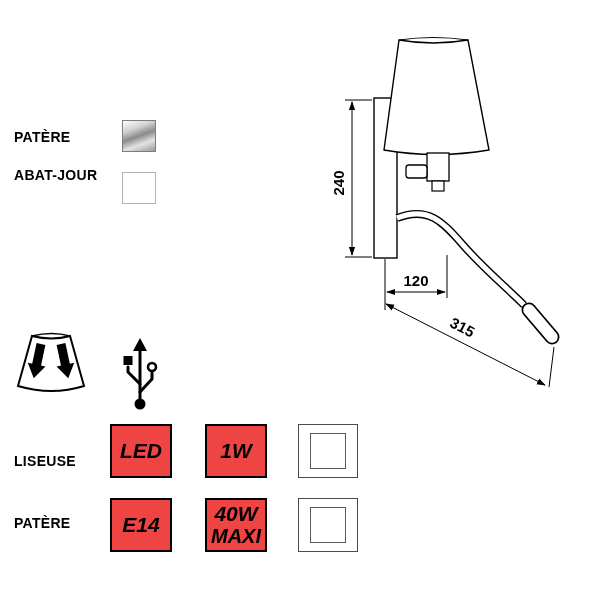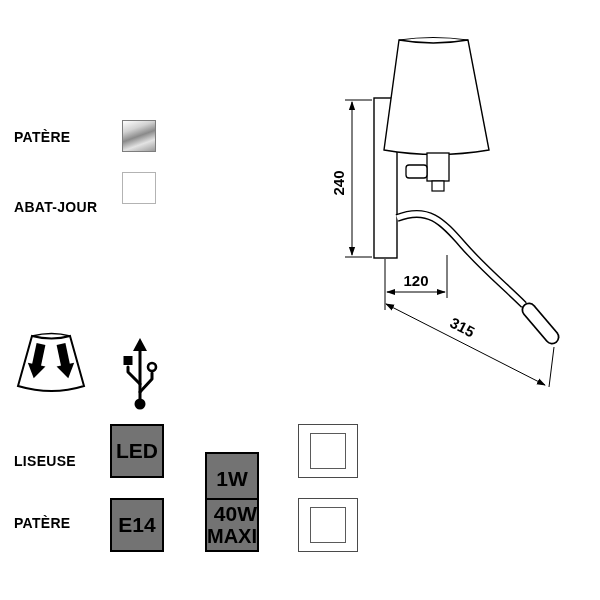--- a/index.html
+++ b/index.html
@@ -18,40 +18,40 @@
     background:linear-gradient(160deg,#ffffff 0%,#d2d2d2 28%,#8a8a8a 50%,#e3e3e3 72%,#9a9a9a 100%);
     border:1px solid #7d7d7d;
   }
   .swatch.white{
     background:#ffffff;border:1px solid #b3b3b3;
   }
   .drawing{position:absolute;left:300px;top:15px;}
   .drawing text{font-family:"Liberation Sans",sans-serif;font-weight:700;fill:#000;}
   .icon-svg{position:absolute;}
   .spec-box{
-    position:absolute;width:54px;height:54px;border:2px solid #000;box-sizing:border-box;
+    position:absolute;width:62px;height:54px;border:2px solid #000;box-sizing:border-box;
     display:flex;flex-direction:column;align-items:center;justify-content:center;
-    background:#737373;font-weight:700;font-size:21px;line-height:1.05;text-align:center;
+    background:#ef4444;font-weight:700;font-size:21px;line-height:1.05;text-align:center;font-style:italic;
   }
   .spec-box .sub{font-size:20px;font-weight:700;}
   .swatch-box{
     position:absolute;width:60px;height:54px;border:1px solid #4a4a4a;box-sizing:border-box;
     display:flex;align-items:center;justify-content:center;background:#fff;
   }
   .swatch-box .inner{width:34px;height:34px;border:1px solid #5a5a5a;background:#ffffff;}
 </style>
 </head>
 <body>
 
 <div class="canvas">
 
   <div class="txt-label" style="left:14px;top:129px;">PATÈRE</div>
   <div class="swatch chrome" style="left:122px;top:120px;"></div>
 
-  <div class="txt-label" style="left:14px;top:199px;">ABAT-JOUR</div>
+  <div class="txt-label" style="left:14px;top:167px;">ABAT-JOUR</div>
   <div class="swatch white" style="left:122px;top:172px;"></div>
 
   <svg class="drawing" width="290" height="390" viewBox="0 0 290 390">
     <defs>
       <marker id="arr" viewBox="0 0 10 10" refX="9" refY="5" markerWidth="9" markerHeight="9" orient="auto-start-reverse">
         <path d="M0,1.5 L10,5 L0,8.5 Z" fill="#000"></path>
       </marker>
     </defs>
 
     <rect x="74" y="83" width="23" height="160" fill="#fff" stroke="#000" stroke-width="1.4"></rect>
@@ -107,33 +107,33 @@
     <polygon points="22,2 15,15 29,15" fill="#000"></polygon>
     <circle cx="22" cy="68" r="5.5" fill="#000"></circle>
     <rect x="5.5" y="20" width="9" height="9" fill="#000"></rect>
     <circle cx="34" cy="31" r="4" fill="none" stroke="#000" stroke-width="2.6"></circle>
   </svg>
 
   <div class="txt-label" style="left:14px;top:441px;margin-top:12px;">LISEUSE</div>
   <div class="spec-box" style="left:110px;top:424px;">
     <span>LED</span>
   </div>
-  <div class="spec-box" style="left:205px;top:424px;margin-top:28px;">
+  <div class="spec-box" style="left:205px;top:424px;">
     <span>1W</span>
     <span class="sub"></span>
   </div>
   <div class="swatch-box" style="left:298px;top:424px;">
     <div class="inner"></div>
   </div>
 
   <div class="txt-label" style="left:14px;top:515px;">PATÈRE</div>
   <div class="spec-box" style="left:110px;top:498px;">
     <span>E14</span>
   </div>
-  <div class="spec-box" style="left:205px;top:498px;align-items:flex-end;">
+  <div class="spec-box" style="left:205px;top:498px;">
     <span>40W</span>
     <span class="sub">MAXI</span>
   </div>
   <div class="swatch-box" style="left:298px;top:498px;">
     <div class="inner"></div>
   </div>
 
 </div>
 
 </body></html>

